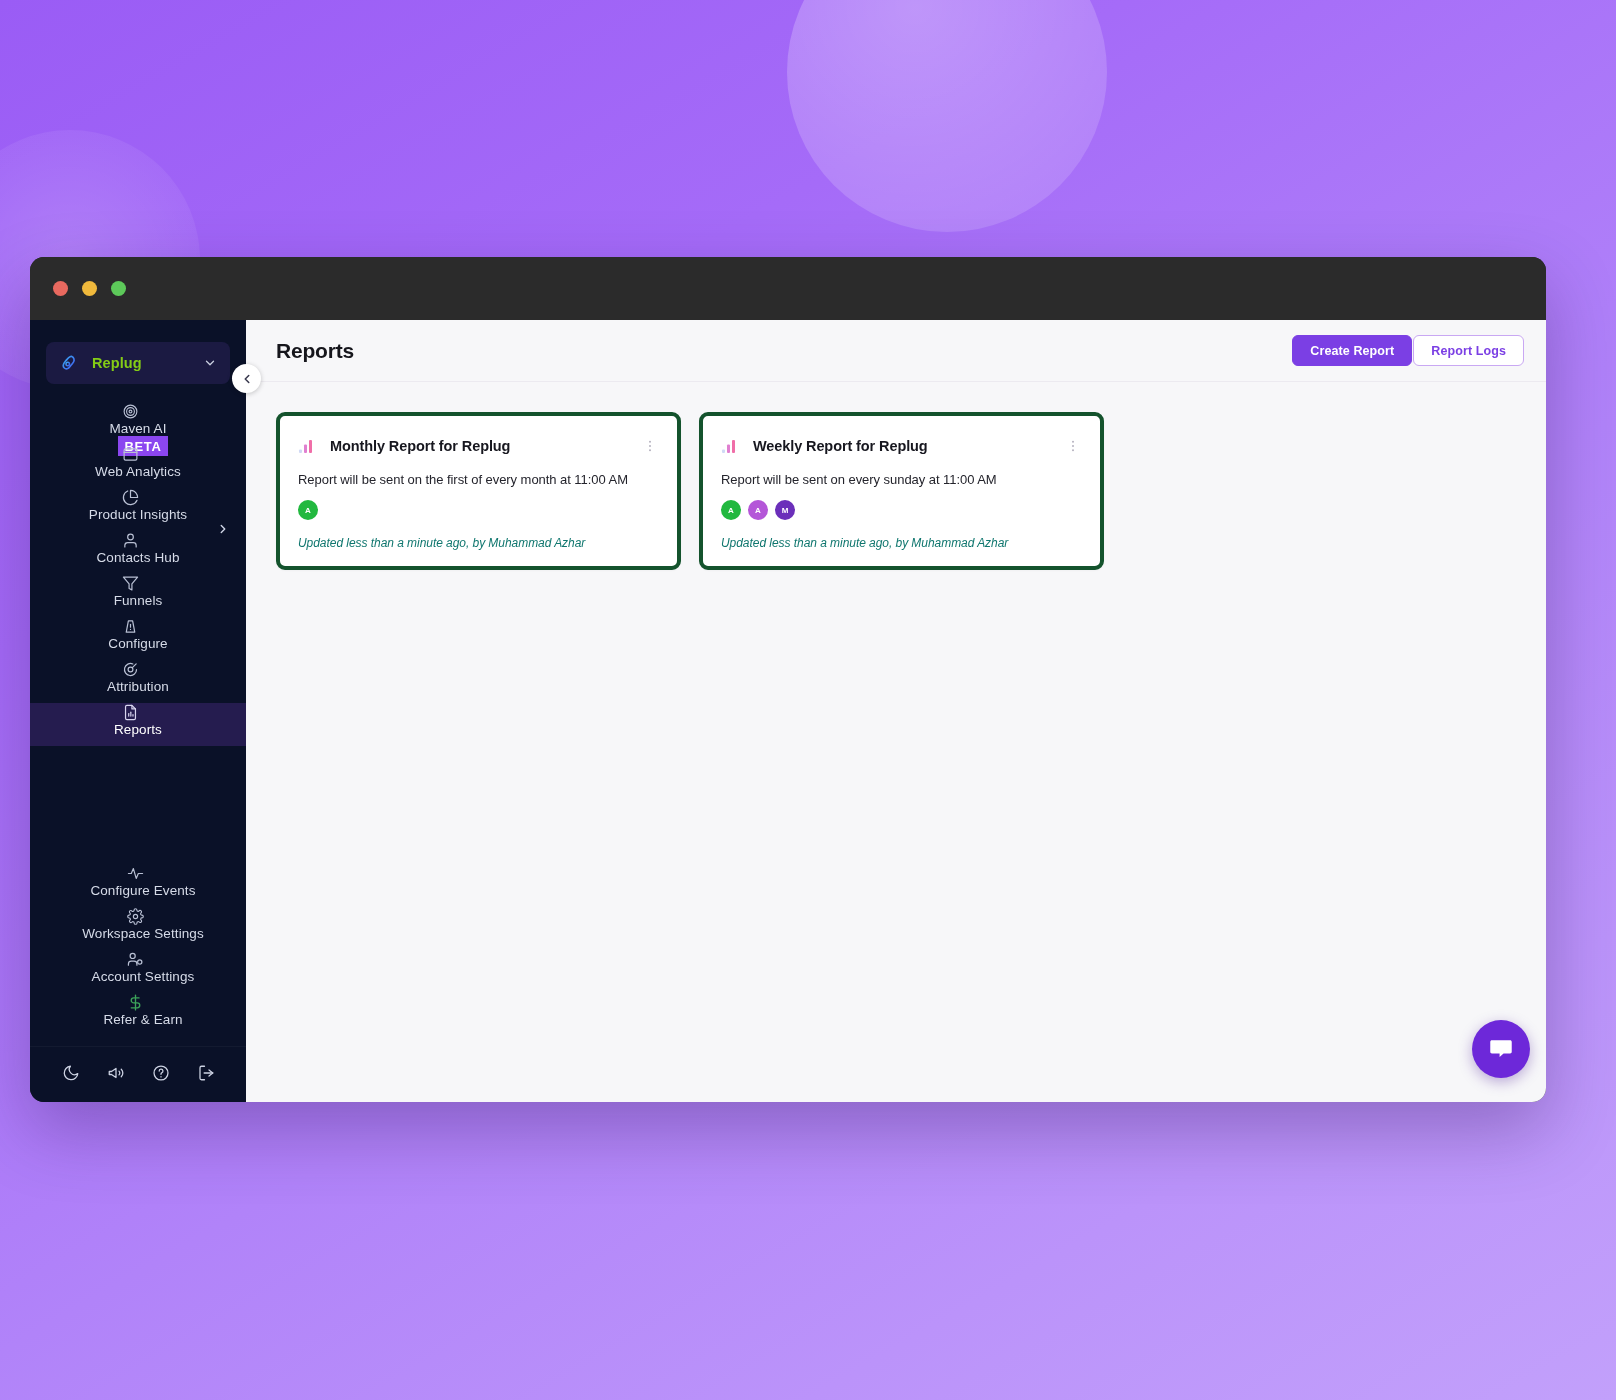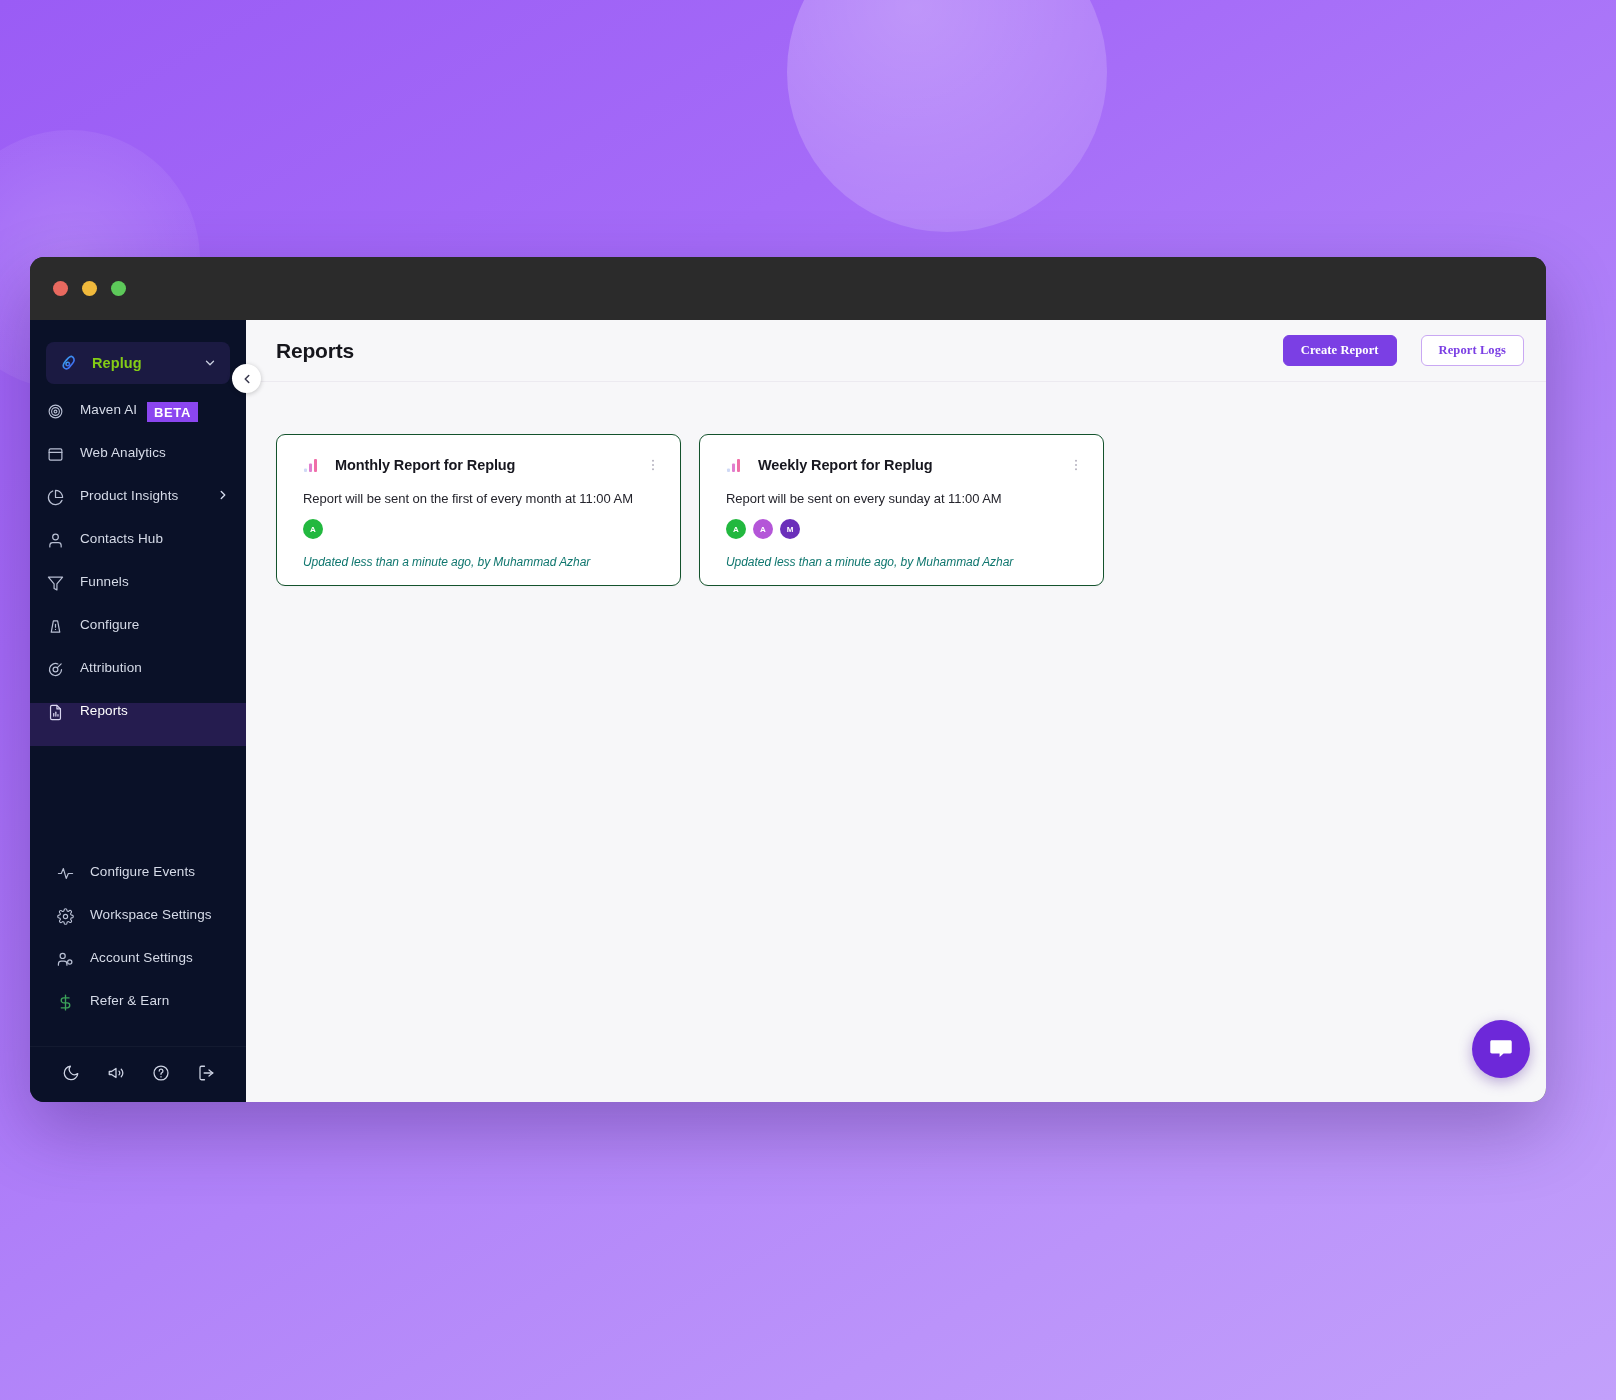--- a/index.html
+++ b/index.html
@@ -103,27 +103,28 @@
     font-weight: 600;
     color: #84cc16;
     flex: 1;
     letter-spacing: .1px;
   }
   #ws-chevron { color: #c9cfe0; display: flex; }
 
   .nav-section { display: flex; flex-direction: column; }
   .nav-item {
     display: flex;
-    align-items: flex-start;
+    align-items: center;
     height: 43px;
     padding: 0 16px;
     color: #d6dbe8;
     font-size: 13.5px;
     cursor: pointer;
     position: relative;
+    flex-direction: column;
   }
   .nav-item .nav-icon {
     width: 19px; height: 19px;
     flex: 0 0 19px;
     margin-right: 15px;
     display: flex; align-items: center; justify-content: center;
     color: #b9c0d4;
   }
   .nav-item .nav-label { white-space: nowrap; letter-spacing: .1px; }
   .nav-item.active {
@@ -193,21 +194,21 @@
     padding: 0 22px 0 30px;
     border-bottom: 1px solid #eceaf0;
     flex: 0 0 62px;
   }
   #page-title {
     font-size: 21px;
     font-weight: 700;
     color: #16161c;
     letter-spacing: -.2px;
   }
-  #header-actions { margin-left: auto; display: flex; align-items: flex-start; gap: 24px; font-family: Liberation Serif, serif; }
+  #header-actions { margin-left: auto; display: flex; align-items: flex-start; gap: 1px; }
 
   .btn {
     height: 31px;
     border-radius: 6px;
     font-size: 12.5px;
     font-weight: 700;
     display: flex;
     align-items: center;
     justify-content: center;
     padding: 0 17px;
@@ -227,26 +228,25 @@
 
   #cards-grid {
     display: flex;
     gap: 18px;
     flex-wrap: wrap;
   }
 
   .report-card {
     width: 405px;
     background: #ffffff;
-    border: 1px solid #14532d;
+    border: 4px solid #14532d;
     border-radius: 9px;
-    padding: 20px 18px 16px 26px;
+    padding: 20px 18px 16px 18px;
     box-shadow: 0 1px 2px rgba(20,10,40,0.03);
     position: relative;
-    margin-top: 22px;
   }
   .card-head {
     display: flex;
     align-items: center;
     margin-bottom: 16px;
   }
   .card-chart-icon {
     width: 18px; height: 18px;
     flex: 0 0 18px;
     margin-right: 14px;

